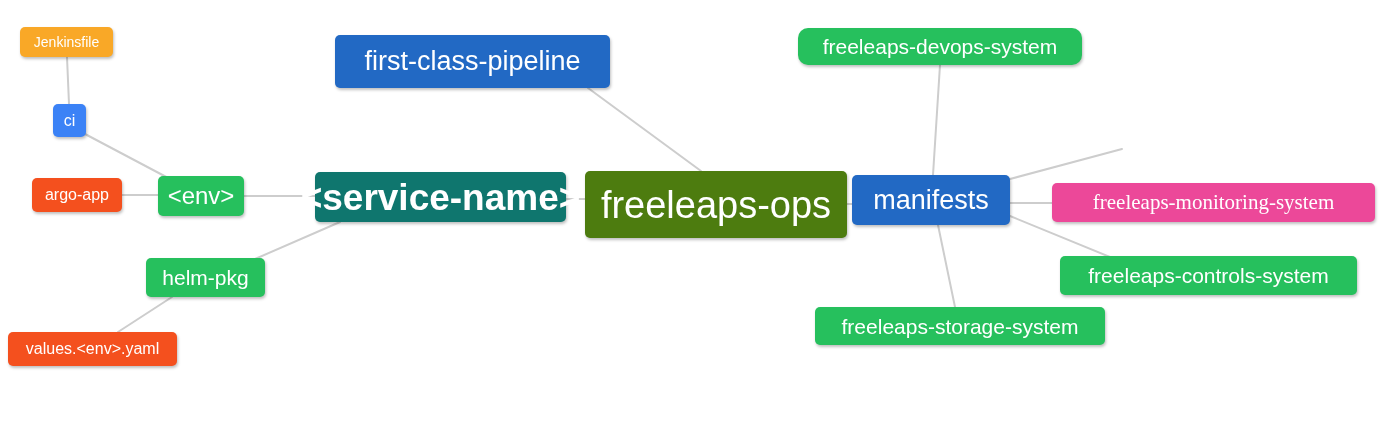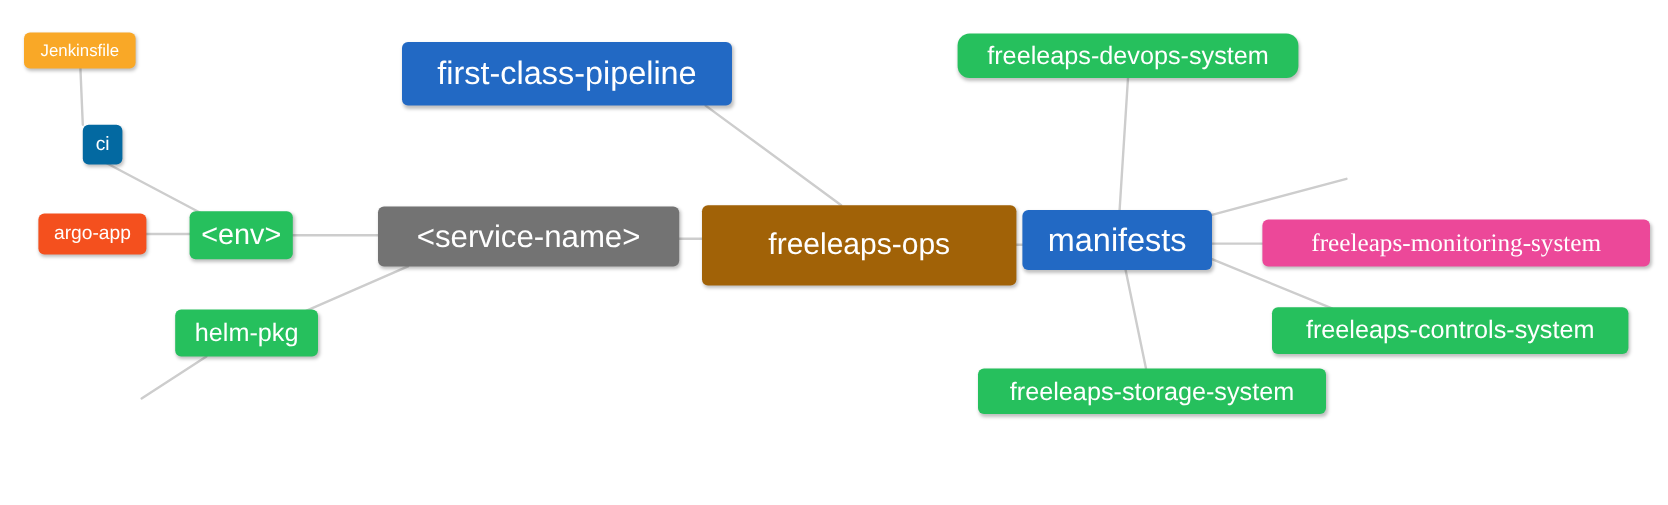--- a/index.html
+++ b/index.html
@@ -60,39 +60,42 @@
       <line x1="933" y1="175" x2="940" y2="65" stroke="#cdcdcd" stroke-width="2" stroke-linecap="round"></line>
       <line x1="1010" y1="179" x2="1122" y2="149" stroke="#cdcdcd" stroke-width="2" stroke-linecap="round"></line>
       <line x1="1010" y1="203" x2="1052" y2="203" stroke="#cdcdcd" stroke-width="2" stroke-linecap="round"></line>
       <line x1="1010" y1="216" x2="1110" y2="257" stroke="#cdcdcd" stroke-width="2" stroke-linecap="round"></line>
       <line x1="938" y1="225" x2="955" y2="307" stroke="#cdcdcd" stroke-width="2" stroke-linecap="round"></line>
     </svg>
   <div class="node-layer">
       <div class="node" style="left: 20px; top: 27px; width: 93px; height: 30px; font-size: 14px; background: rgb(249, 168, 39);">
         <span>Jenkinsfile</span>
       </div>
-      <div class="node" style="left: 53px; top: 104px; width: 33px; height: 33px; font-size: 16px; background: #0369a1; margin-left: 16px;">
+      <div class="node" style="left: 53px; top: 104px; width: 33px; height: 33px; font-size: 16px; background: #3b82f6;">
         <span>ci</span>
       </div>
       <div class="node" style="left: 32px; top: 178px; width: 90px; height: 34px; font-size: 16px; background: rgb(244, 80, 30);">
         <span>argo-app</span>
       </div>
       <div class="node" style="left: 158px; top: 176px; width: 86px; height: 40px; font-size: 24px; background: rgb(38, 192, 93);">
         <span>&lt;env&gt;</span>
       </div>
       <div class="node" style="left: 146px; top: 258px; width: 119px; height: 39px; font-size: 21px; background: rgb(38, 192, 93);">
         <span>helm-pkg</span>
       </div>
+      <div class="node" style="left: 8px; top: 332px; width: 169px; height: 34px; font-size: 16px; background: rgb(244, 80, 30);">
+        <span>values.&lt;env&gt;.yaml</span>
+      </div>
       <div class="node" style="left: 315px; top: 35px; width: 275px; height: 53px; font-size: 27px; background: rgb(34, 105, 196); margin-left: 20px;">
         <span>first-class-pipeline</span>
       </div>
-      <div class="node" style="left: 315px; top: 172px; width: 251px; height: 50px; font-size: 26px; background: #737373;">
+      <div class="node" style="left: 315px; top: 172px; width: 251px; height: 50px; font-size: 37px; background: #0f766e; font-weight: bold;">
         <span>&lt;service-name&gt;</span>
       </div>
-      <div class="node" style="left: 585px; top: 171px; width: 262px; height: 67px; font-size: 25px; background: #a16207;">
+      <div class="node" style="left: 585px; top: 171px; width: 262px; height: 67px; font-size: 38px; background: #4d7c0f;">
         <span>freeleaps-ops</span>
       </div>
       <div class="node" style="left: 852px; top: 175px; width: 158px; height: 50px; font-size: 27px; background: rgb(34, 105, 196);">
         <span>manifests</span>
       </div>
       <div class="node" style="left: 798px; top: 28px; width: 284px; height: 37px; font-size: 21px; background: rgb(38, 192, 93); border-radius: 10px;">
         <span>freeleaps-devops-system</span>
       </div>
       <div class="node" style="left: 1052px; top: 183px; width: 323px; height: 39px; font-size: 21px; background: #ec4899; font-family: Liberation Serif, serif;">
         <span>freeleaps-monitoring-system</span>

